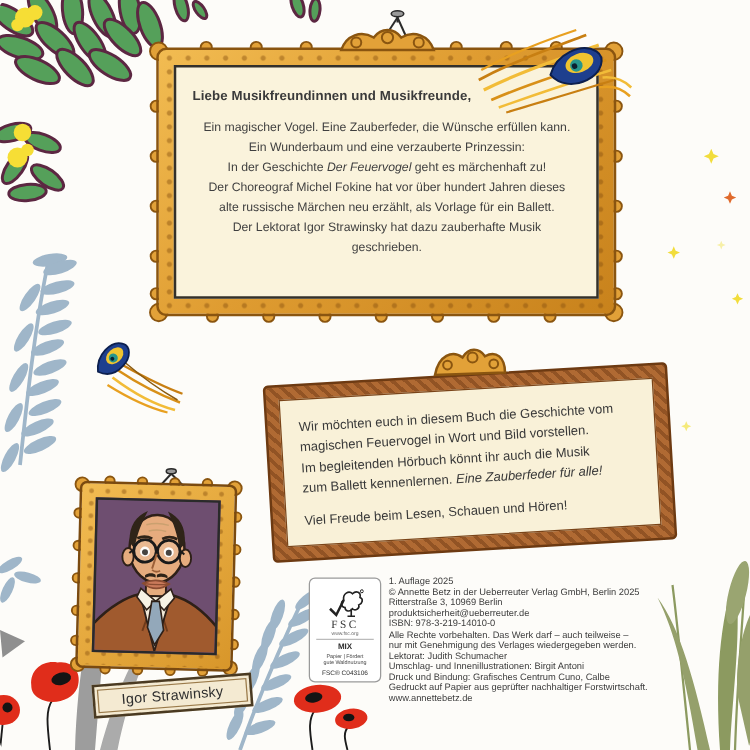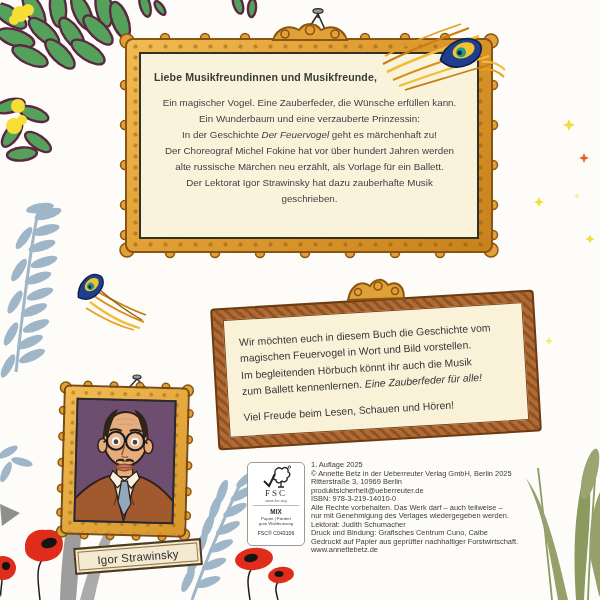--- a/index.html
+++ b/index.html
@@ -49,21 +49,21 @@
 
   .plaque { position:absolute; left:74px; top:543px; width:128px; height:27px; z-index:4;
     transform:rotate(-4.5deg); background:#f4ead2; border:2px solid #4a3a22;
     box-shadow:inset 0 0 0 2px #f4ead2, inset 0 0 0 3px #9a7a4a;
     display:flex; align-items:center; justify-content:center;
     font-size:11.5px; color:#2e2e2e; letter-spacing:.2px; }
 
   
   .fsc { position:absolute; left:247px; top:462px; width:58px; height:84px; z-index:2;
     background:#fff; border:1.3px solid #9a9a9a; border-radius:5px; text-align:center;
-    color:#2f2f2f; padding-top:2px; }
+    color:#2f2f2f; padding-top:8px; }
   .fsc .brand { font-family:"Liberation Serif", serif; font-size:9px; letter-spacing:2px; line-height:9px; }
   .fsc .url { font-size:4px; color:#666; line-height:5px; }
   .fsc .rule { border-top:1px solid #bbb; margin:2px 5px; }
   .fsc .grade { font-size:6.4px; font-weight:bold; line-height:8px; }
   .fsc .desc { font-size:4.3px; line-height:5.4px; color:#444; }
   .fsc .lic { font-size:5.2px; line-height:7px; margin-top:3px; }
 
   
   .imprint { position:absolute; left:311px; top:461px; width:252px; z-index:2;
     font-size:7.45px; line-height:8.55px; color:#3d3d3d; }
@@ -258,21 +258,21 @@
     </g>
   </svg>
 
   <div class="big-frame">
     <div class="inner">
       <h1>Liebe Musikfreundinnen und Musikfreunde,</h1>
       <p>
         <span>Ein magischer Vogel. Eine Zauberfeder, die Wünsche erfüllen kann.</span><br>
         <span>Ein Wunderbaum und eine verzauberte Prinzessin:</span><br>
         <span>In der Geschichte </span><span class="it">Der Feuervogel</span><span> geht es märchenhaft zu!</span><br>
-        <span>Der Choreograf Michel Fokine hat vor über hundert Jahren werden</span><br>
+        <span>Der Choreograf Michel Fokine hat vor über hundert Jahren dieses</span><br>
         <span>alte russische Märchen neu erzählt, als Vorlage für ein Ballett.</span><br>
         <span>Der Lektorat Igor Strawinsky hat dazu zauberhafte Musik</span><br>
         <span>geschrieben.</span>
       </p>
     </div>
   </div>
 
   <div class="note">
     <div class="inner">
       <p>
@@ -349,20 +349,21 @@
 
   <div class="imprint">
     <span>1. Auflage 2025</span>
     <span>© Annette Betz in der Ueberreuter Verlag GmbH, Berlin 2025</span>
     <span>Ritterstraße 3, 10969 Berlin</span>
     <span>produktsicherheit@ueberreuter.de</span>
     <span>ISBN: 978-3-219-14010-0</span>
     <span>Alle Rechte vorbehalten. Das Werk darf – auch teilweise –</span>
     <span>nur mit Genehmigung des Verlages wiedergegeben werden.</span>
     <span>Lektorat: Judith Schumacher</span>
+    <span>Umschlag- und Innenillustrationen: Birgit Antoni</span>
     <span>Druck und Bindung: Grafisches Centrum Cuno, Calbe</span>
     <span>Gedruckt auf Papier aus geprüfter nachhaltiger Forstwirtschaft.</span>
     <span>www.annettebetz.de</span>
   </div>
 
   <svg class="layer z5" viewBox="0 0 600 600">
 
     <g transform="translate(273,22)">
       <path d="M0,18 C4,6 16,2 26,8 C32,0 42,0 48,8 C58,2 70,6 74,18 Z" fill="#e2a138" stroke="#8a5510" stroke-width="2"></path>
       <circle class="curlring" cx="12" cy="12" r="4"></circle>

